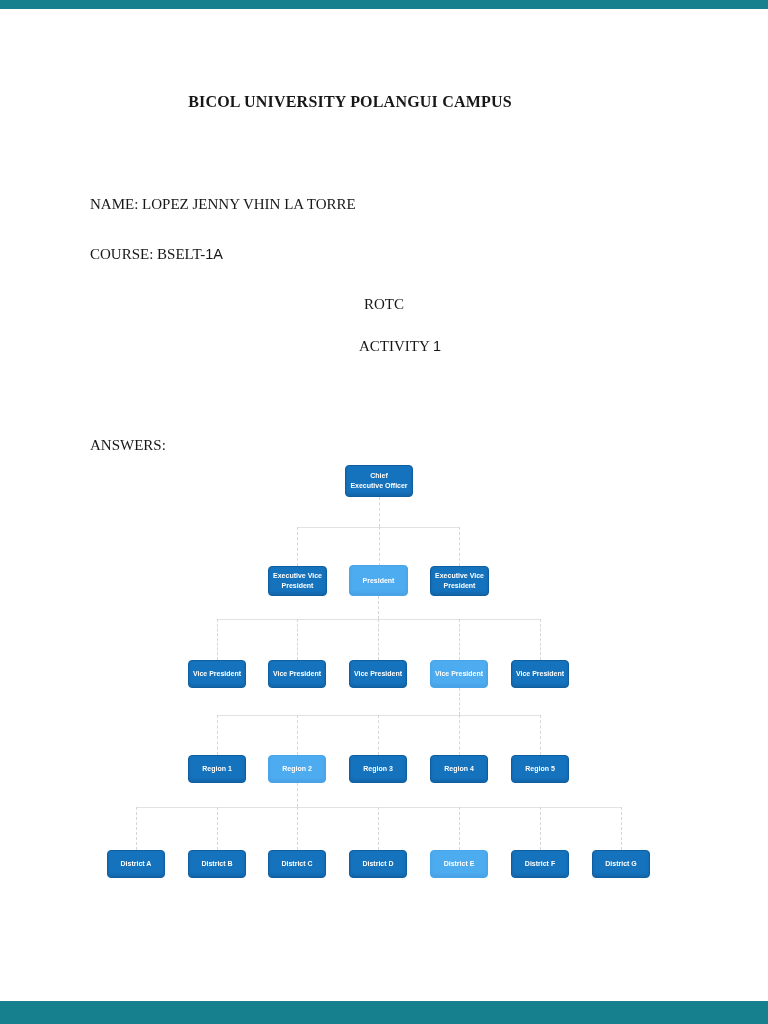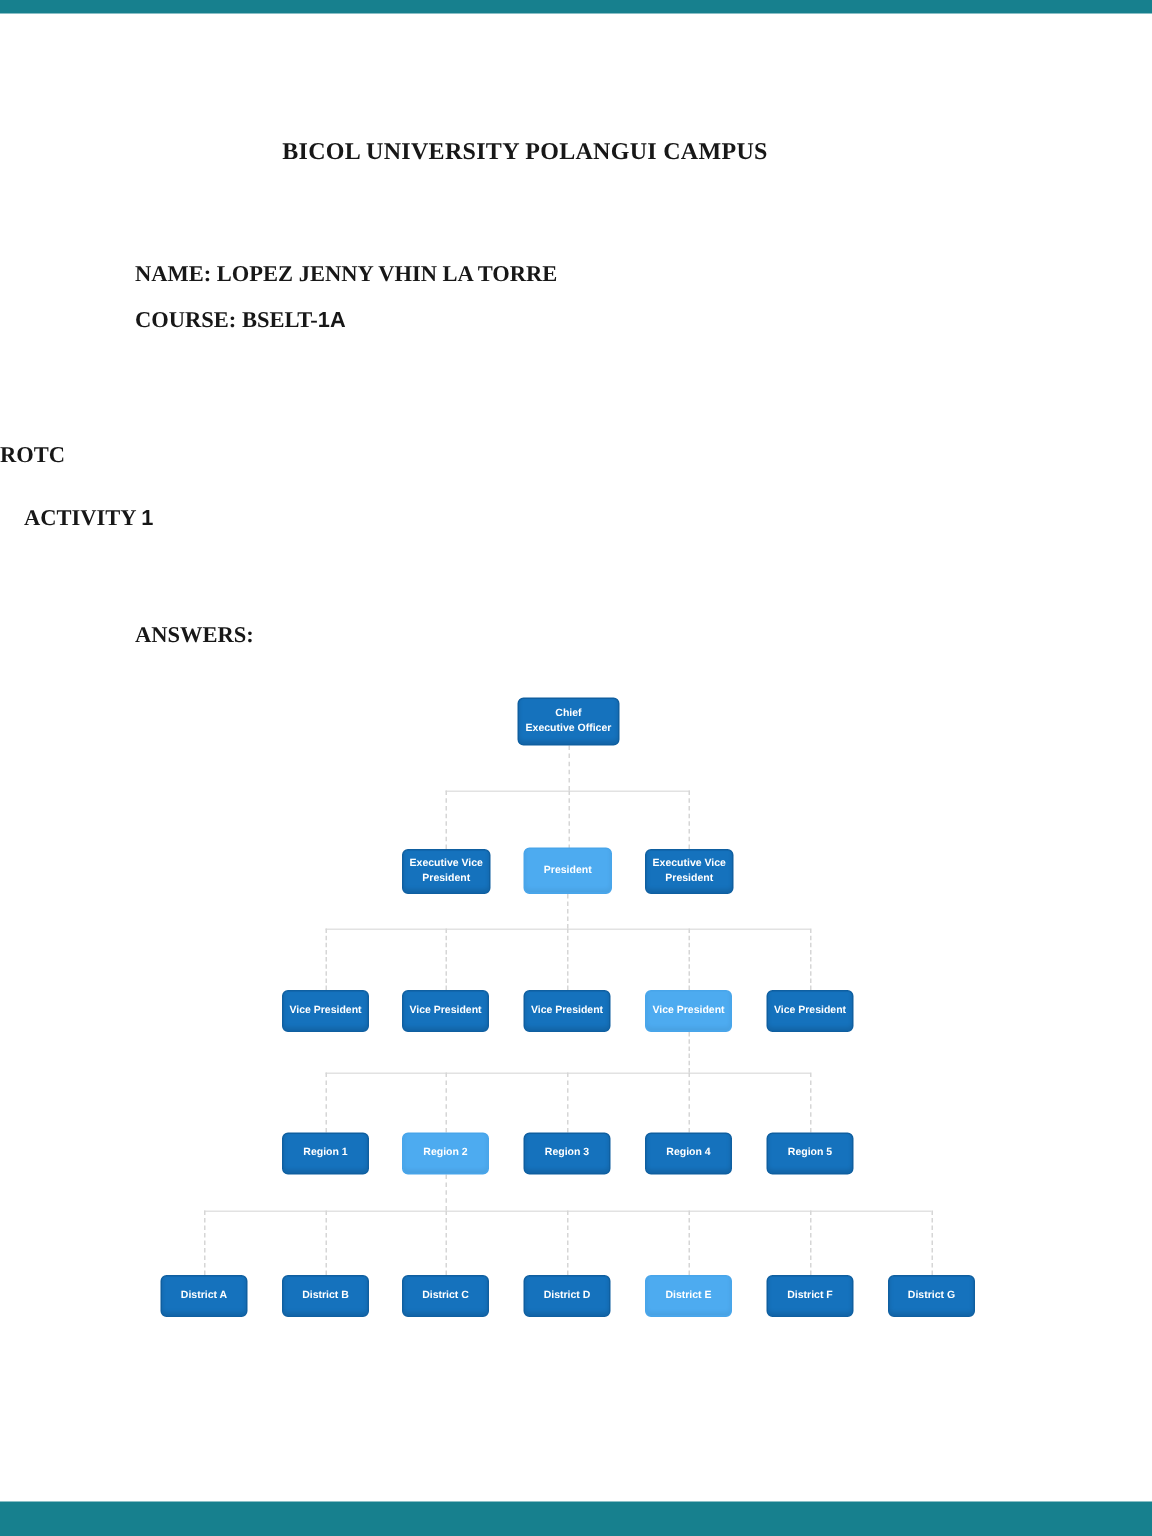--- a/index.html
+++ b/index.html
@@ -12,25 +12,25 @@
   
   .band{position:absolute;left:0;width:768px;background:#17808E;}
   .band-top{top:0;height:9px;}
   .band-bottom{top:1001px;height:23px;}
 
   
   .doc-title{
     position:absolute;top:93px;left:0;width:700px;text-align:center;
     font-size:16px;font-weight:bold;letter-spacing:.2px;
   }
-  .meta{position:absolute;left:90px;font-size:15px;font-weight:bold;}
+  .meta{position:absolute;left:90px;font-size:15px;font-weight:normal;margin-top:21px;}
   .name-line{top:175px;}
-  .course-line{top:206px;text-align:center;}
+  .course-line{top:225px;text-align:center;}
   .answers-line{top:416px;text-align:center;}
-  .center-line{position:absolute;left:0;width:768px;text-align:left;font-size:15px;font-weight:bold;}
+  .center-line{position:absolute;left:0;width:768px;text-align:center;font-size:15px;font-weight:normal;}
   .subject-line{top:296px;}
   .activity-line{top:338px;padding-left:16px;}
   .sans{font-family:"Liberation Sans", sans-serif;font-size:14.5px;}
 
   
   .node{
     position:absolute;box-sizing:border-box;border-radius:4px;
     display:flex;align-items:center;justify-content:center;text-align:center;
     color:#ffffff;font-family:"Liberation Sans", sans-serif;
     font-weight:bold;font-size:7px;line-height:1.4;white-space:pre-line;

